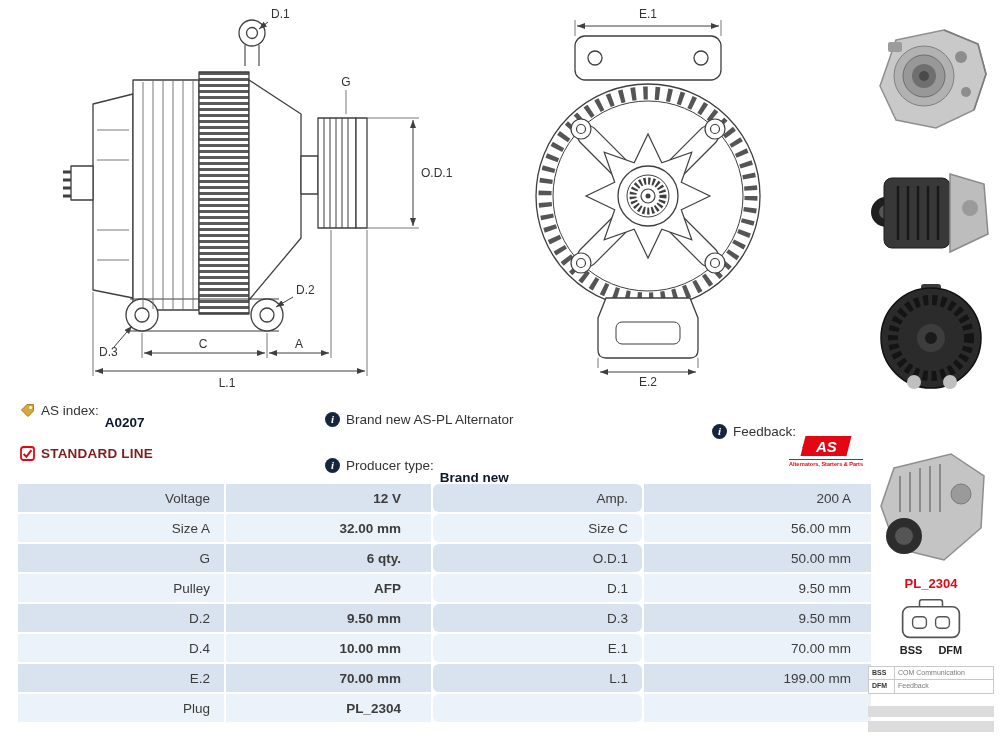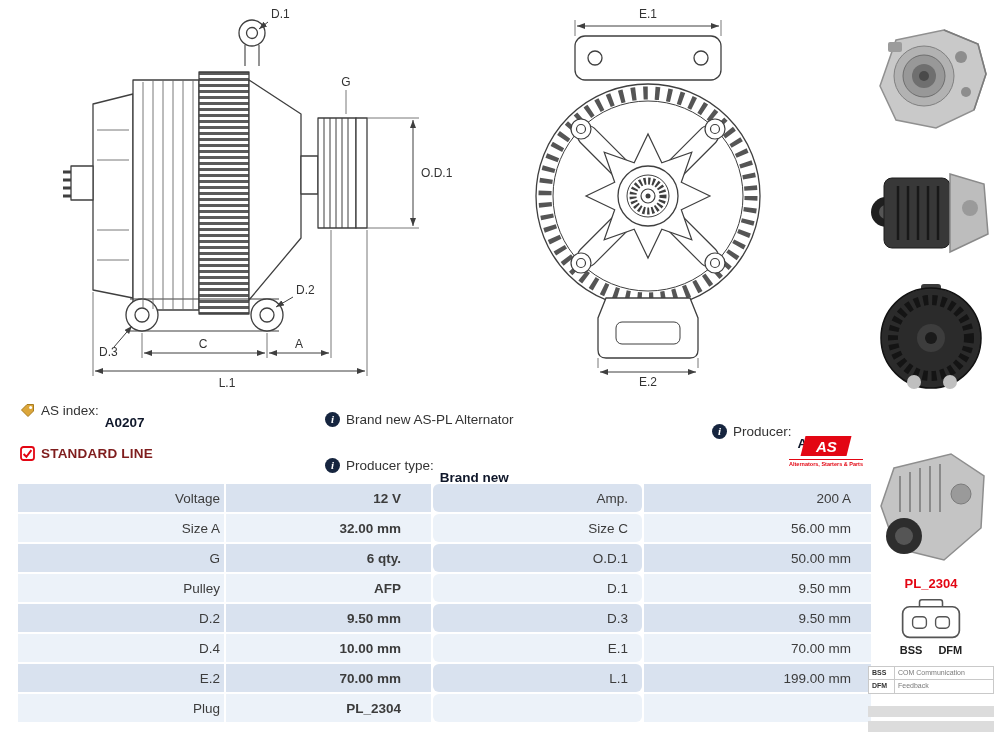--- a/index.html
+++ b/index.html
@@ -27,21 +27,21 @@
   .as-flag span { color:#fff; font-weight:bold; font-style:italic; font-size:15px;
     transform:skewX(14deg); }
   .as-tagline { font-size:5.5px; color:#e30613; font-weight:bold; white-space:nowrap;
     border-top:1px solid #e30613; padding-top:1px; }
 
   
   .spec-table { position:absolute; left:18px; top:484px; width:853px;
     display:flex; flex-direction:column; gap:2px; font-size:13.5px; }
   .spec-row { display:flex; gap:2px; height:28px; }
   .spec-row > div { display:flex; align-items:center; justify-content:flex-end; }
-  .spec-row .c1 { width:206px; padding-right:4px; }
+  .spec-row .c1 { width:206px; padding-right:14px; }
   .spec-row .c2 { width:205px; padding-right:30px;font-weight:bold; }
   .spec-row .c3 { width:209px; padding-right:14px;border-radius:6px; }
   .spec-row .c4 { flex:1; padding-right:20px; }
   .spec-row.odd  > div { background:#d9e2ef; }
   .spec-row.even > div { background:#ecf2f9; }
 
   
   .right-panel { position:absolute; left:862px; top:0; width:138px; height:736px; }
   .right-panel > * { position:absolute; }
   .photo { left:4px; width:130px; }
@@ -202,21 +202,21 @@
   </div>
 
   <div class="info-item" style="left:325px;top:446px">
     <span class="info-icon">i</span>
     <span>Producer type:</span>
     <b>Brand new</b>
   </div>
 
   <div class="info-item" style="left:712px;top:412px">
     <span class="info-icon">i</span>
-    <span>Producer:</span>
+    <span>Feedback:</span>
     <b>AS-PL</b>
   </div>
 
   <div class="as-logo">
     <div class="as-flag">
       <span>AS</span>
     </div>
     <div class="as-tagline">Alternators, Starters &amp; Parts</div>
   </div>
 

